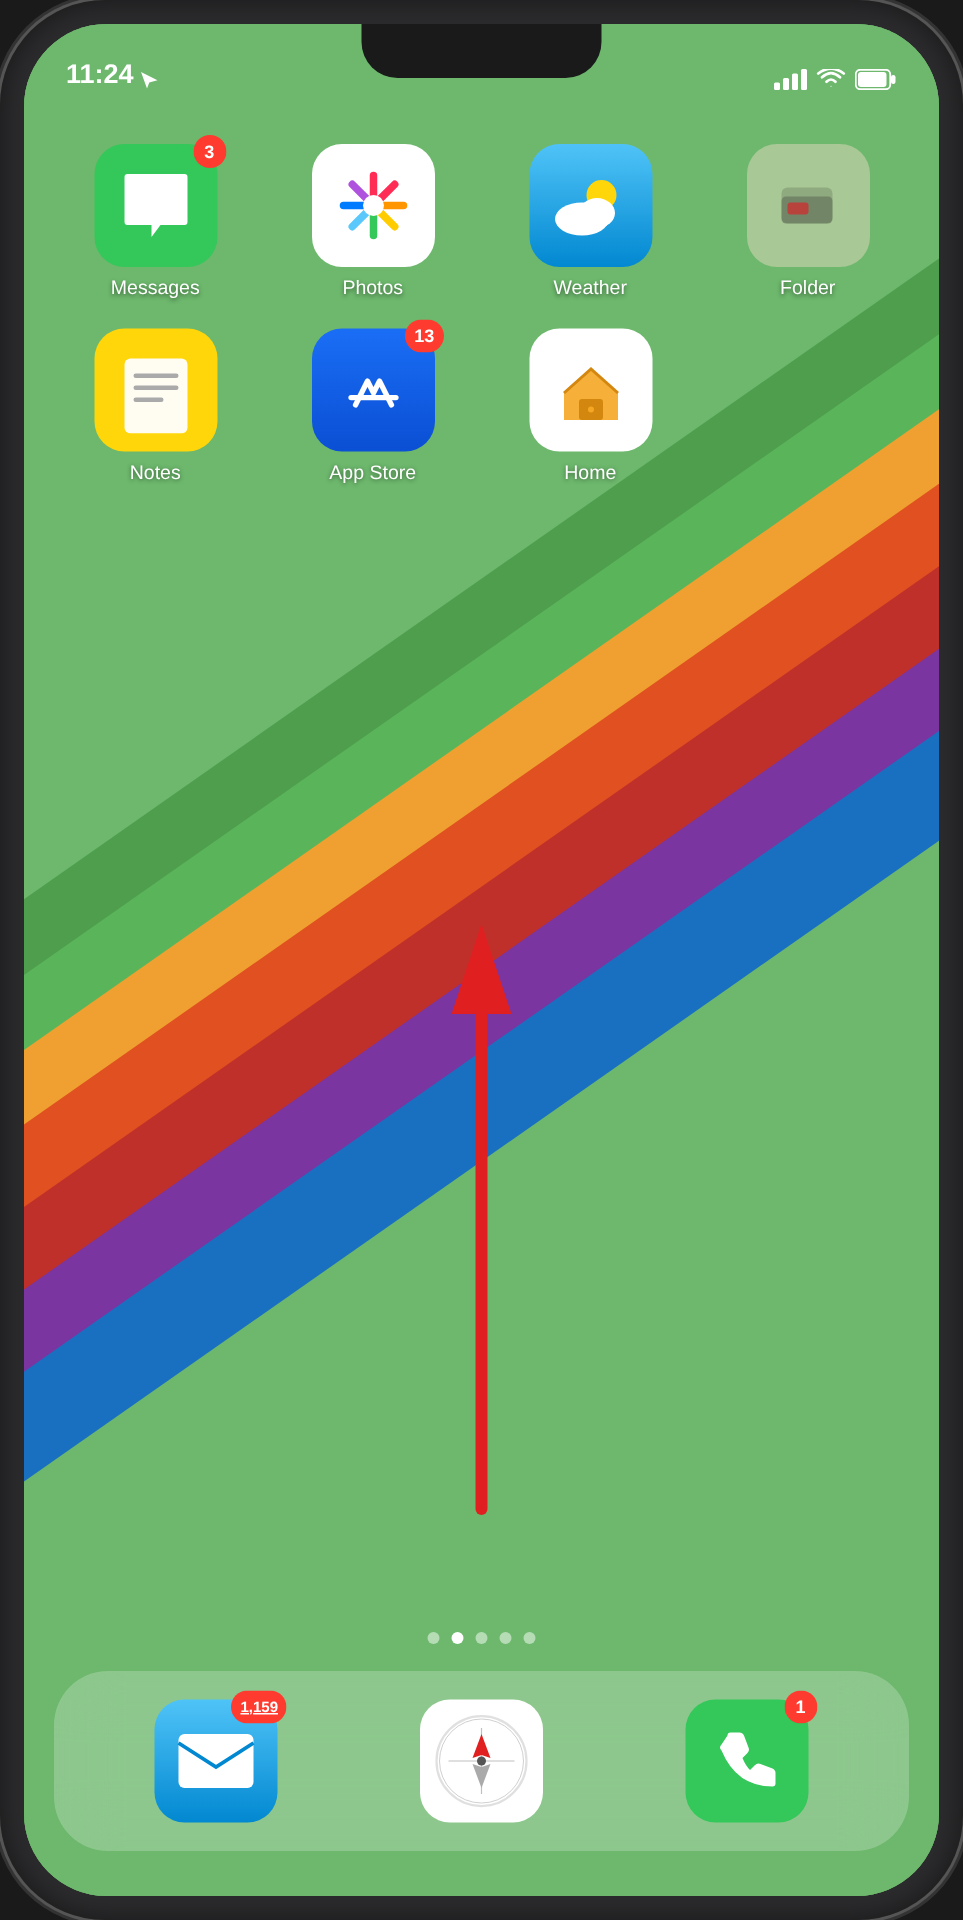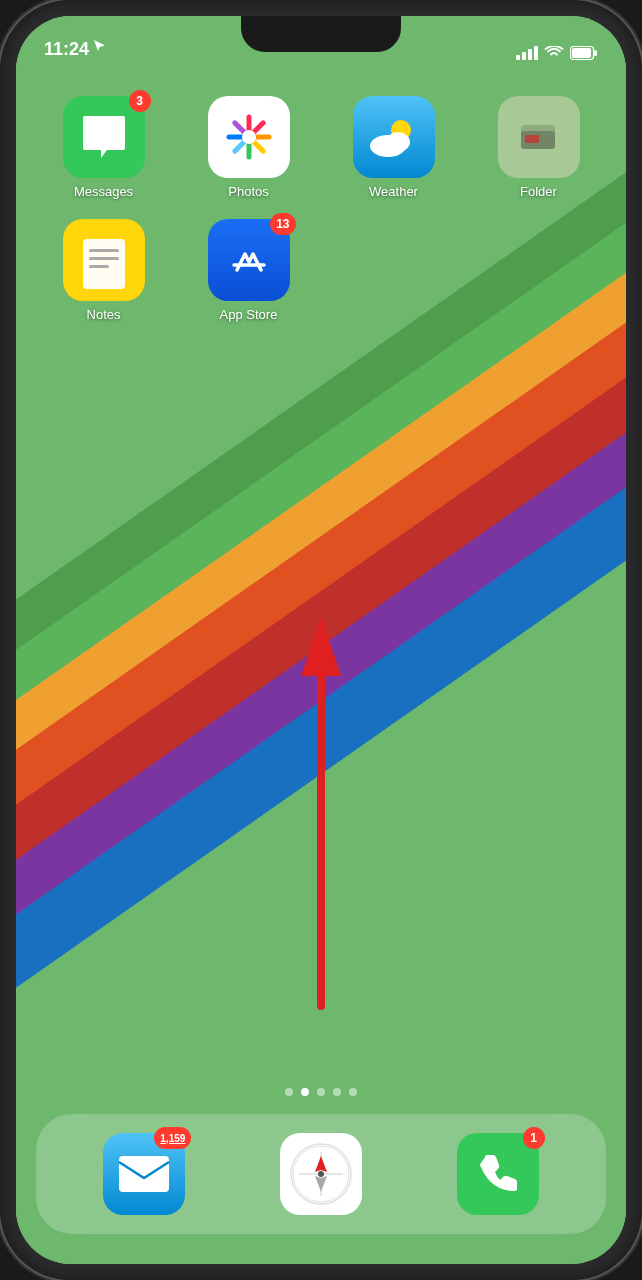--- a/index.html
+++ b/index.html
@@ -59,21 +59,21 @@
       justify-content: space-between;
       padding: 0 28px 8px;
       z-index: 99;
     }
 
     .status-time {
       color: white;
       font-size: 18px;
       font-weight: 600;
       display: flex;
-      align-items: flex-start;
+      align-items: flex-end;
       gap: 4px;
     }
 
     .status-icons {
       display: flex;
       align-items: center;
       gap: 6px;
     }
 
     .signal-bars {
@@ -373,20 +373,31 @@
             <path d="M14 36 L22 20 L26 28 L30 20 L38 36" stroke="white" stroke-width="3.5" stroke-linecap="round" stroke-linejoin="round" fill="none"></path>
             <path d="M11 31 L41 31" stroke="white" stroke-width="3.5" stroke-linecap="round"></path>
           </svg>
           <div class="badge">13</div>
         </div>
         <span class="app-label">App Store</span>
       </div>
 
 
 
+      <div class="app-item">
+        <div class="app-icon icon-home">
+          <svg width="56" height="56" viewBox="0 0 56 56" fill="none">
+            <path d="M10 30 L28 14 L46 30 L46 48 L10 48 Z" fill="#f5a623" opacity="0.9"></path>
+            <rect x="20" y="34" width="16" height="14" rx="2" fill="#d4870f"></rect>
+            <circle cx="28" cy="41" r="2" fill="#f5a623"></circle>
+            <path d="M10 30 L28 14 L46 30" fill="none" stroke="#d4870f" stroke-width="2"></path>
+          </svg>
+        </div>
+        <span class="app-label">Home</span>
+      </div>
 
       <div class="app-item">
       </div>
 
     </div>
 
     <div class="arrow-container">
       <svg class="arrow-svg" width="60" height="450" viewBox="0 0 60 450" fill="none">
 
         <line x1="30" y1="420" x2="30" y2="60" stroke="#e02020" stroke-width="8" stroke-linecap="round"></line>

